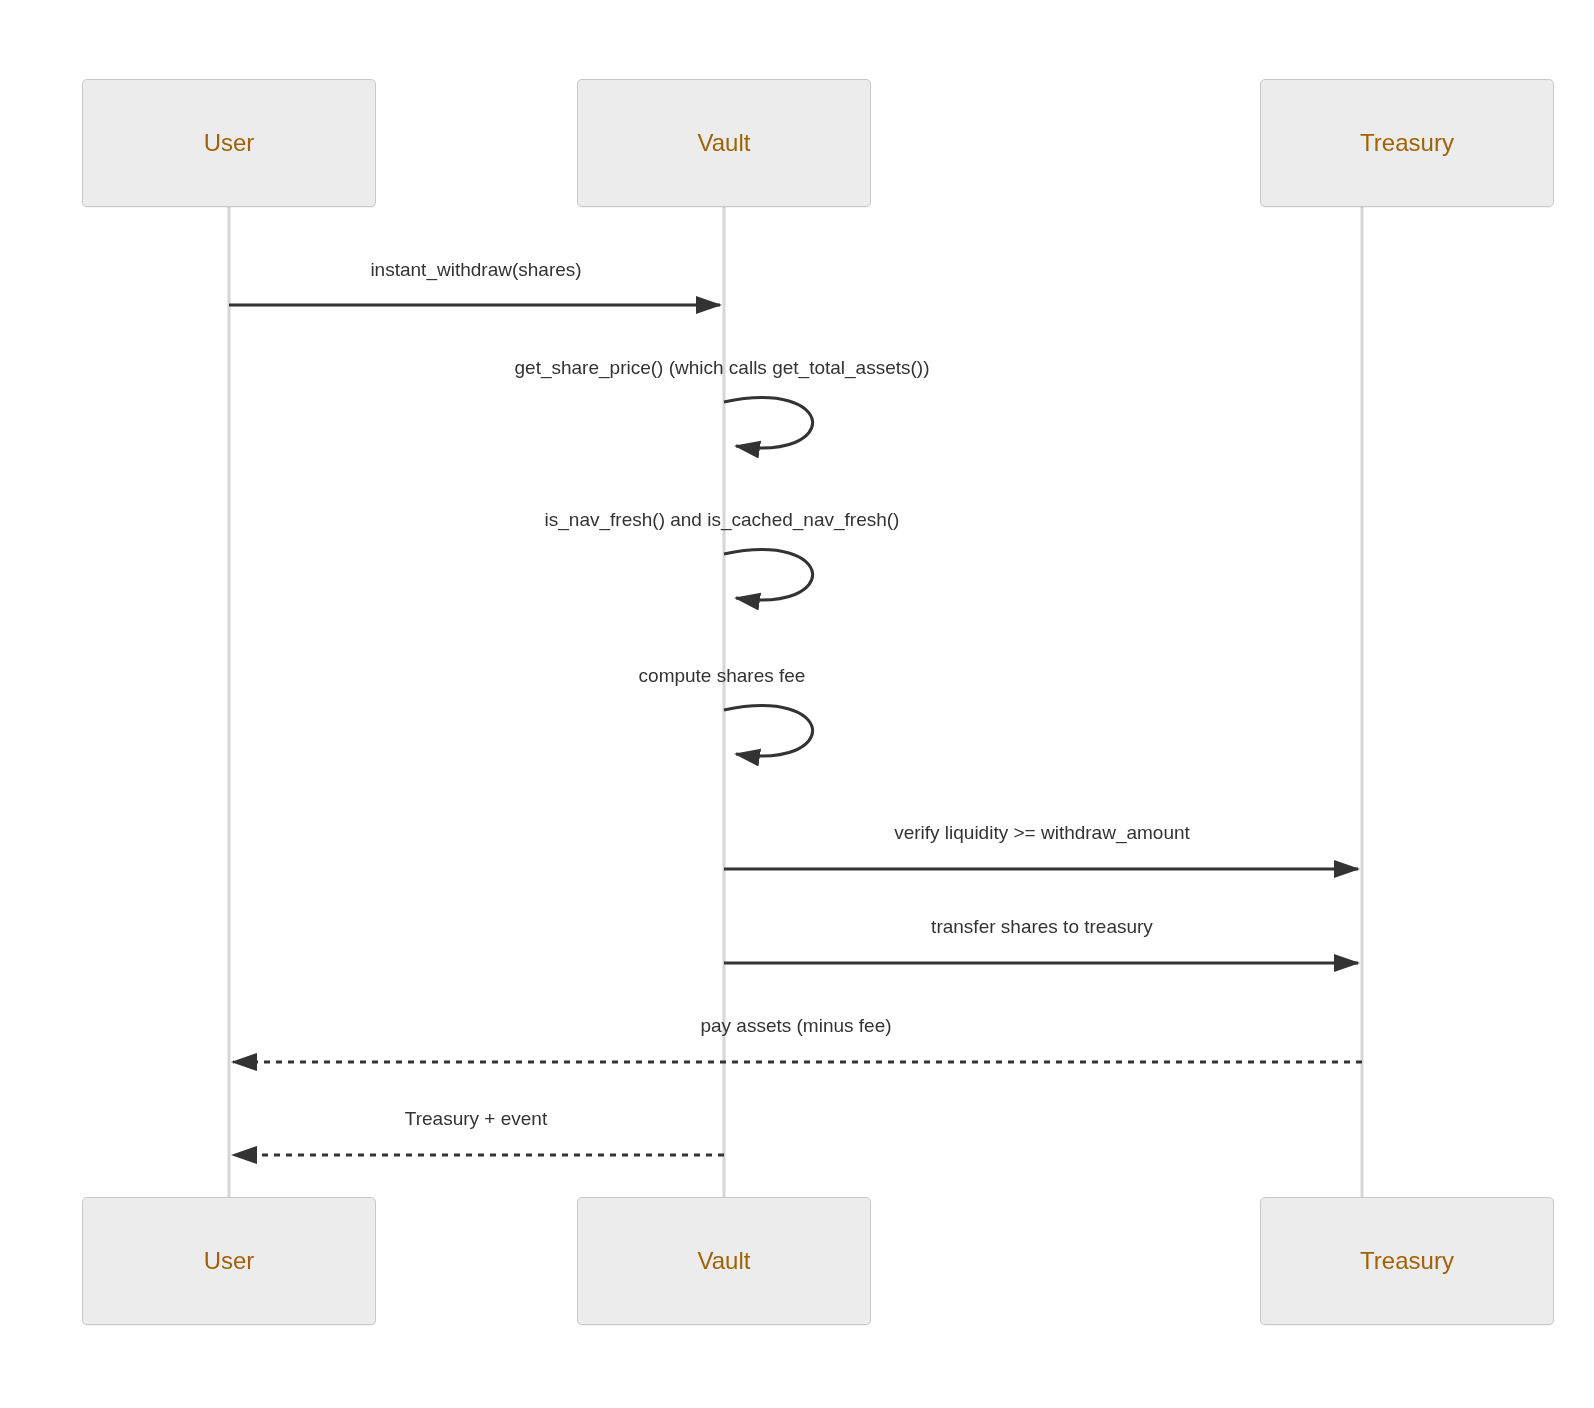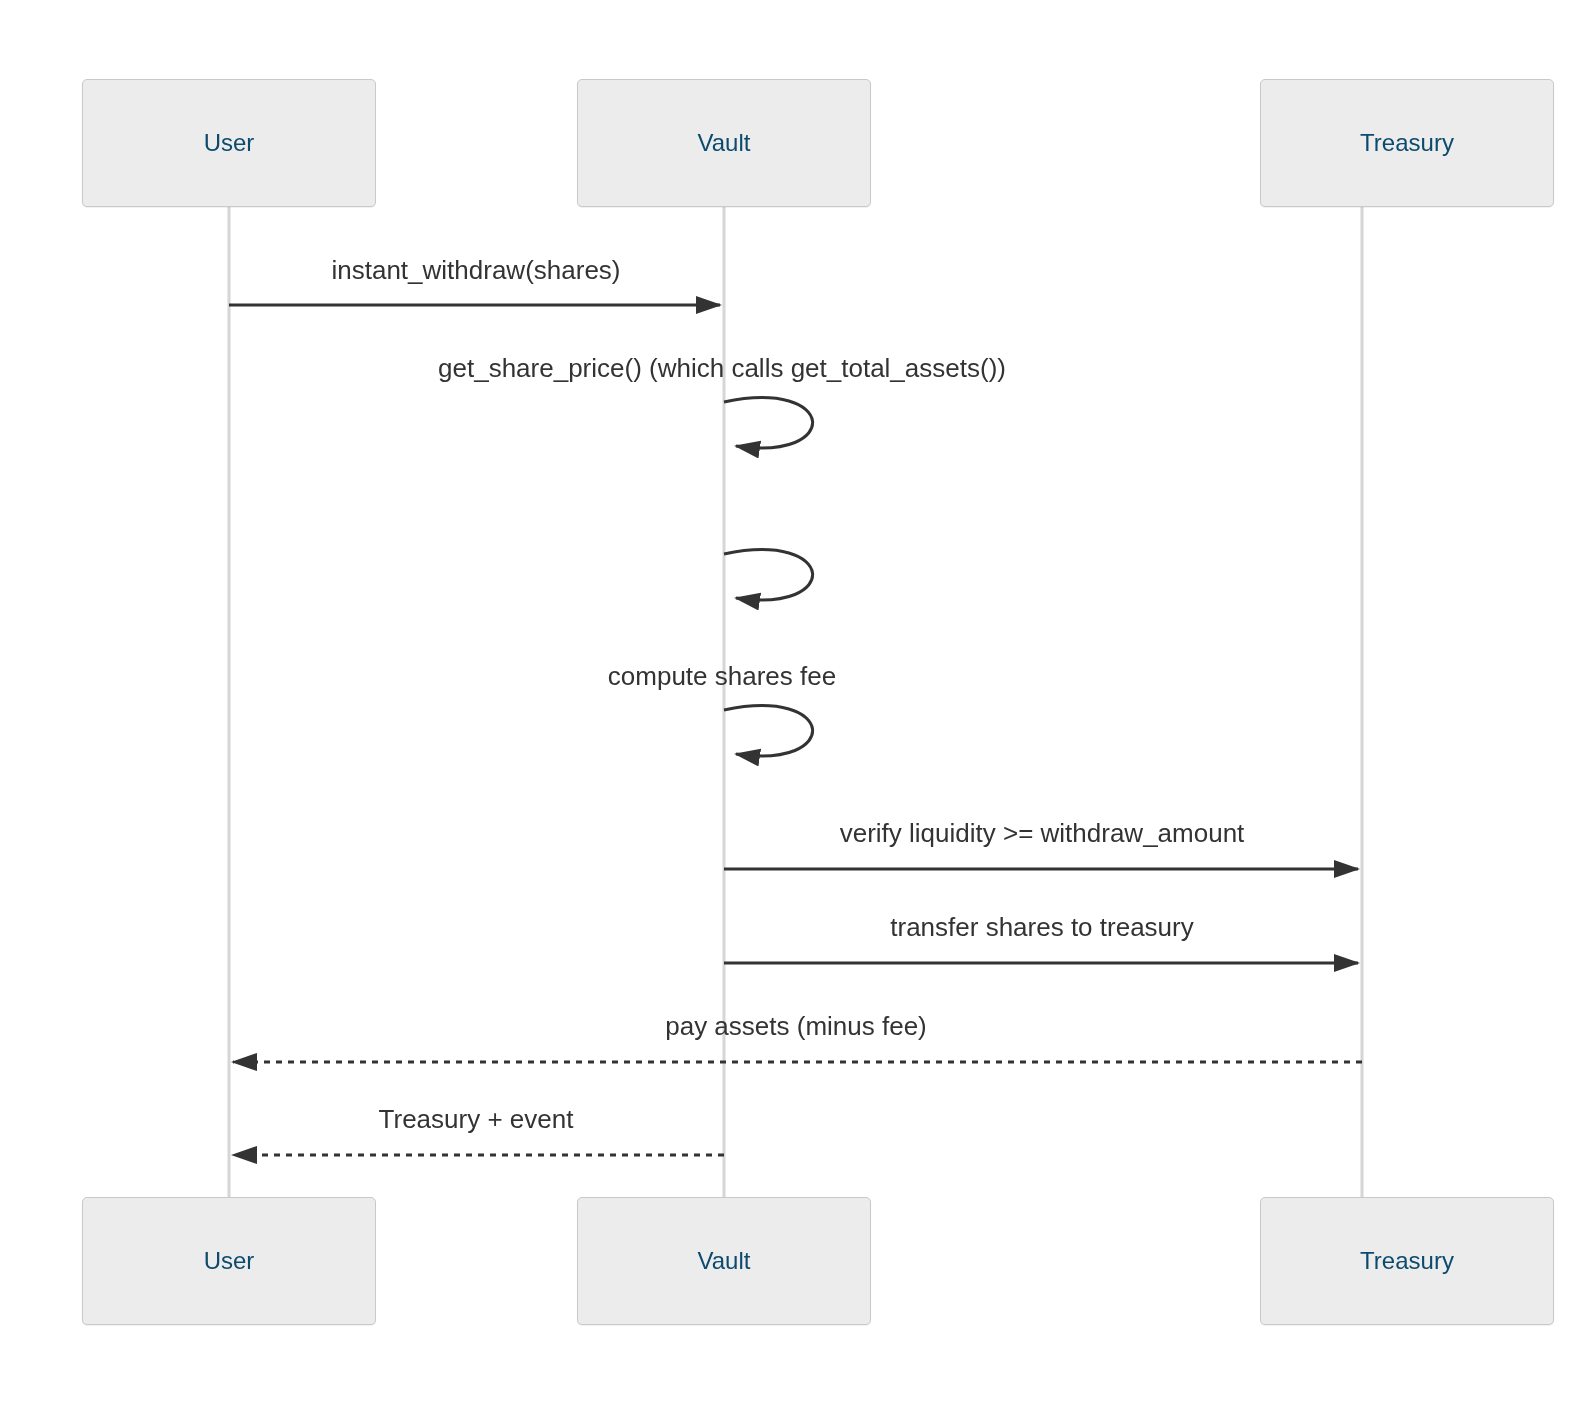--- a/index.html
+++ b/index.html
@@ -27,35 +27,35 @@
     width: 294px;
     height: 128px;
     background: #ececec;
     border: 1px solid #c9c9c9;
     border-radius: 5px;
     box-sizing: border-box;
     display: flex;
     align-items: center;
     justify-content: center;
     font-size: 24px;
-    color: #0c4a6e;
+    color: #a16207;
     box-shadow: 0 1px 1px rgba(0,0,0,0.06);
   }
   .actor-top { top: 79px; }
   .actor-bottom { top: 1197px; }
   .col-user { left: 82px; }
   .col-vault { left: 577px; }
   .col-treasury { left: 1215px; margin-left: 45px; }
   .msg-label {
     position: absolute;
     transform: translateX(-50%);
     white-space: nowrap;
     height: 34px;
     line-height: 34px;
-    font-size: 26px;
+    font-size: 19px;
     color: #333333;
     text-align: center;
   }
 </style>
 </head>
 <body>
 
 <div class="canvas">
 
   <svg class="svg-layer" viewBox="0 0 1594 1408" xmlns="http://www.w3.org/2000/svg">
@@ -91,20 +91,21 @@
   </div>
   <div class="actor-box actor-top col-vault">
     <span>Vault</span>
   </div>
   <div class="actor-box actor-top col-treasury">
     <span>Treasury</span>
   </div>
 
   <div class="msg-label" style="left:476px; top:253px;">instant_withdraw(shares)</div>
   <div class="msg-label" style="left:722px; top:351px;">get_share_price() (which calls get_total_assets())</div>
+  <div class="msg-label" style="left:722px; top:503px;">is_nav_fresh() and is_cached_nav_fresh()</div>
   <div class="msg-label" style="left:722px; top:659px;">compute shares fee</div>
   <div class="msg-label" style="left:1042px; top:910px;">transfer shares to treasury</div>
   <div class="msg-label" style="left:1042px; top:816px;">verify liquidity &gt;= withdraw_amount</div>
   <div class="msg-label" style="left:796px; top:1009px;text-align:center;">pay assets (minus fee)</div>
   <div class="msg-label" style="left:476px; top:1102px;">Treasury + event</div>
 
   <div class="actor-box actor-bottom col-user">
     <span>User</span>
   </div>
   <div class="actor-box actor-bottom col-vault">

